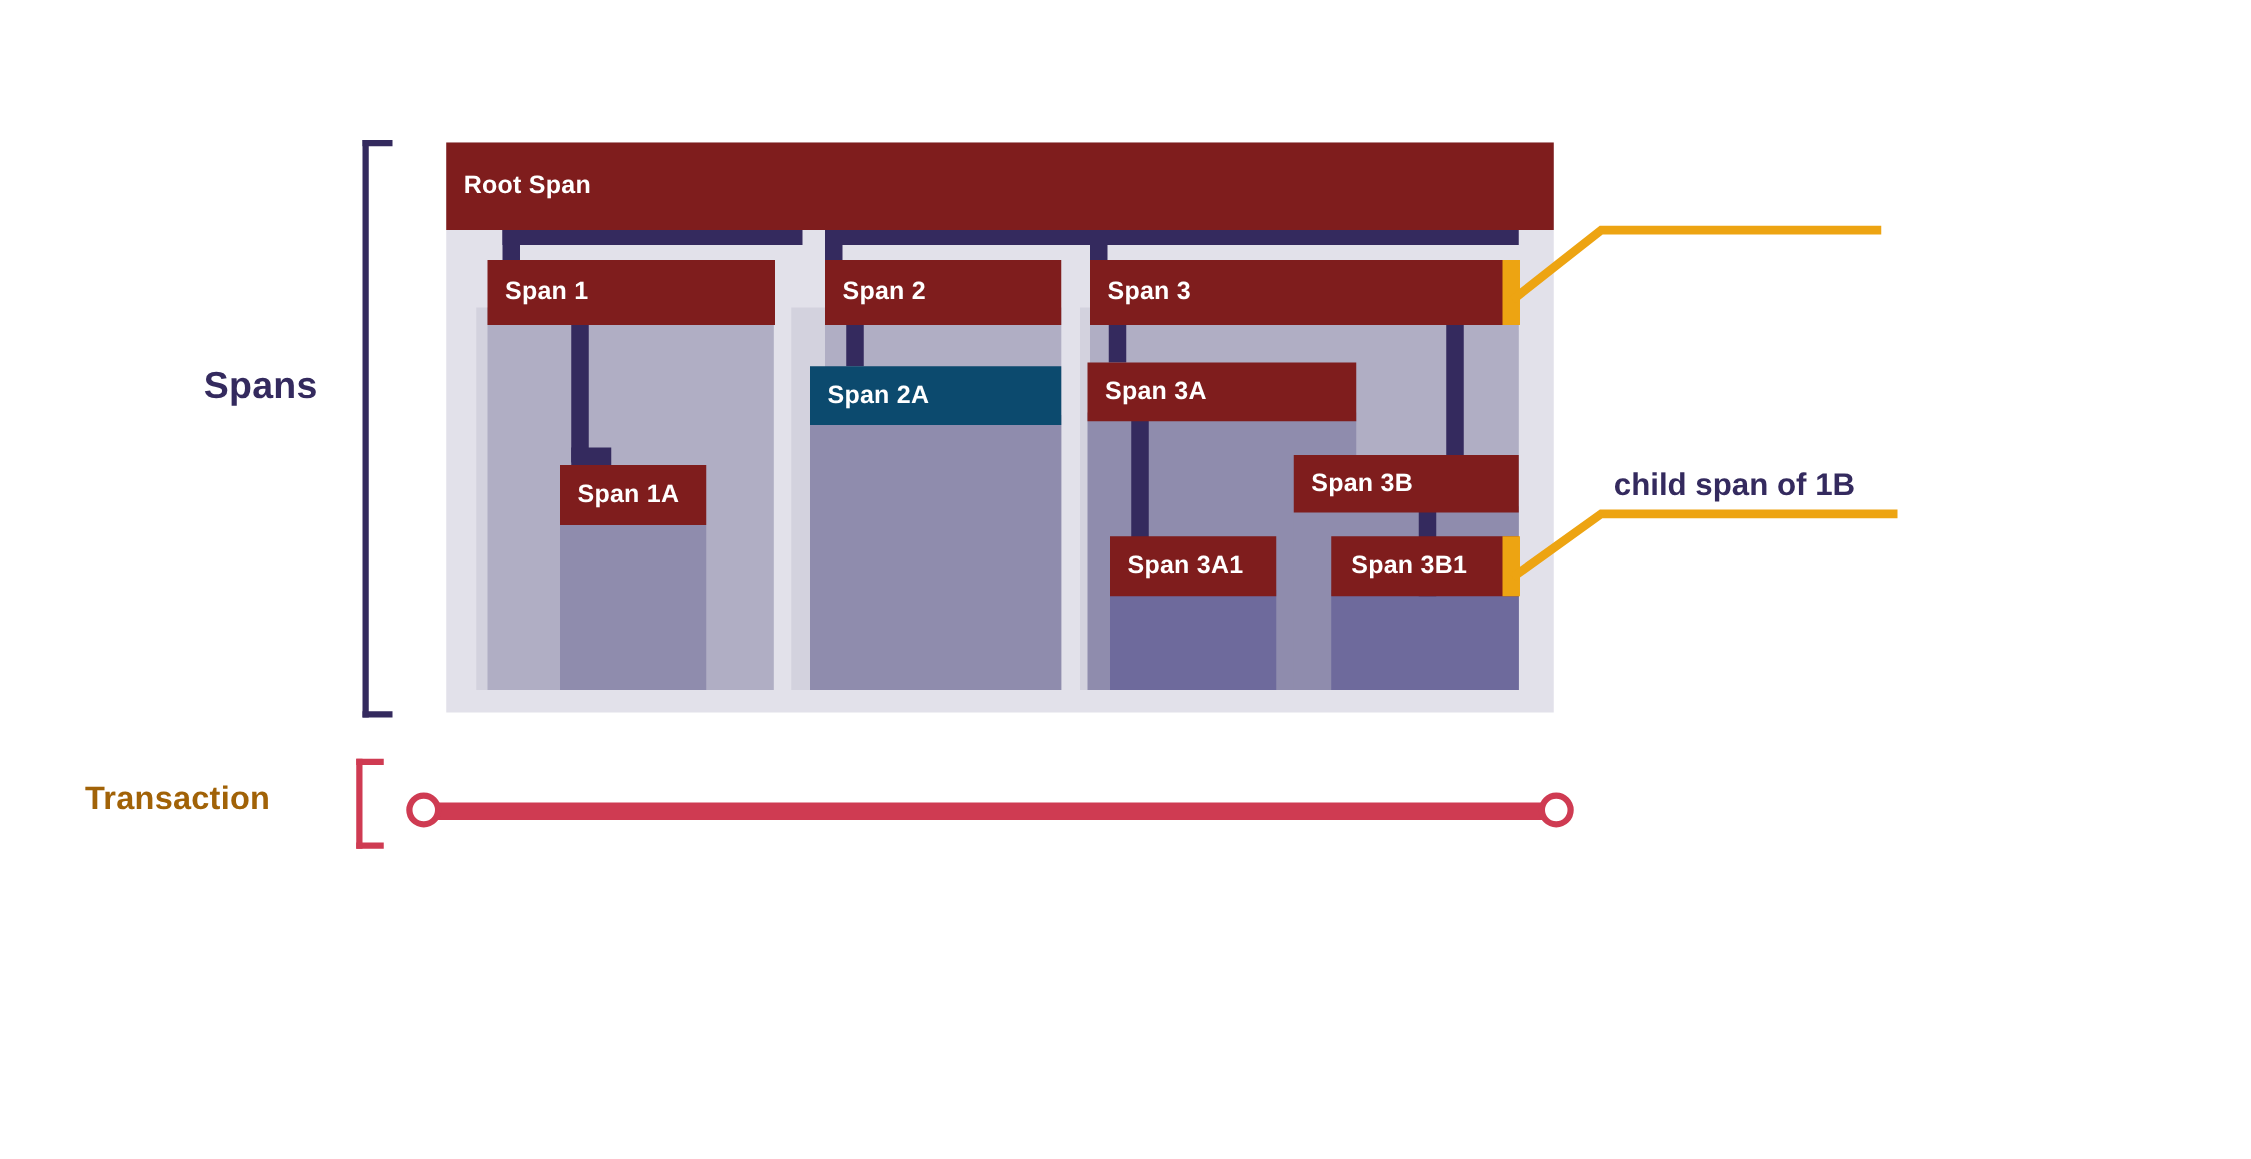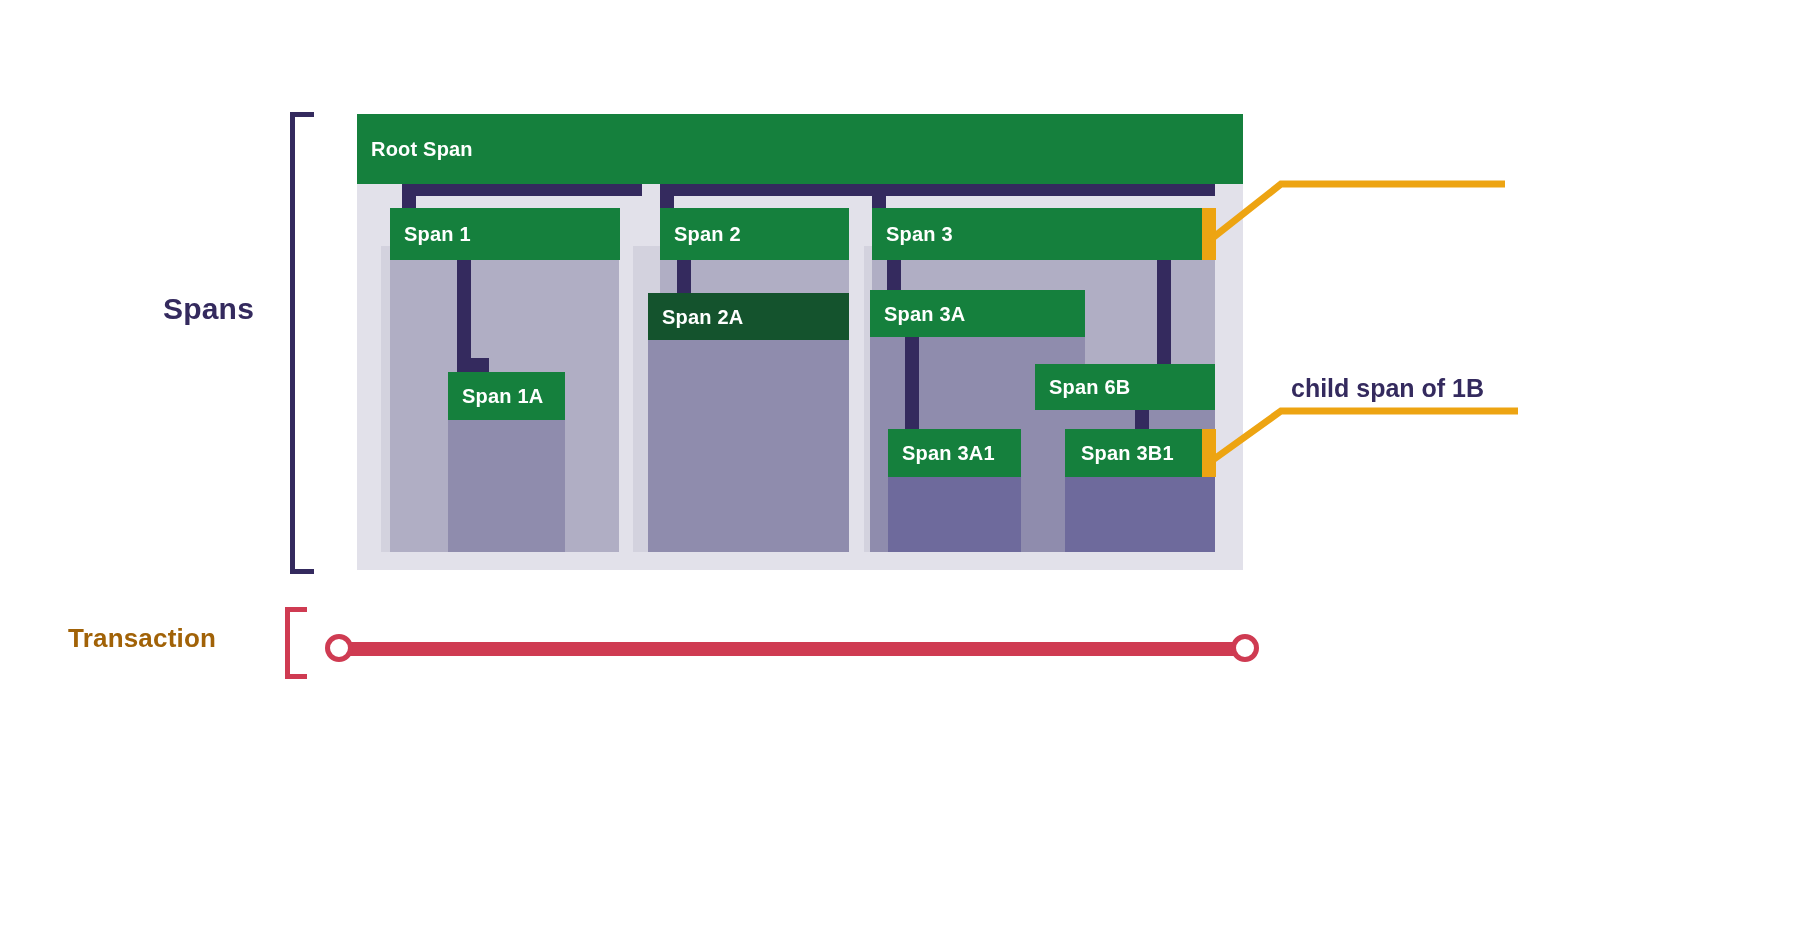--- a/index.html
+++ b/index.html
@@ -33,22 +33,22 @@
   }
 
   
   #panel{
     position:absolute;left:357px;top:114px;width:886px;height:456px;
     background:#e2e1ea;
   }
 
   
   .bar{position:absolute;box-sizing:border-box;}
-  .bar-dark{background:#15803d;}
-  .bar-darker{background:#14532d;}
+  .bar-dark{background:#7f1d1d;}
+  .bar-darker{background:#0c4a6e;}
   .bar-label{
     position:absolute;left:14px;top:50%;transform:translateY(-50%);
     color:#ffffff;font-size:20px;font-weight:bold;white-space:nowrap;
     letter-spacing:.2px;
   }
   .bar-label.nudge{left:16px;}
 
   
   .dur{position:absolute;}
   .dur-l1{background:#d3d2de;}
@@ -157,21 +157,21 @@
 
     <div class="bar bar-dark" style="left:513px;top:176px;width:215px;height:47px;">
       <span class="bar-label">Span 3A</span>
     </div>
 
     <div class="bar bar-dark" style="left:531px;top:315px;width:133px;height:48px;padding-left:24px;">
       <span class="bar-label">Span 3A1</span>
     </div>
 
     <div class="bar bar-dark" style="left:678px;top:250px;width:180px;height:46px;">
-      <span class="bar-label">Span 6B</span>
+      <span class="bar-label">Span 3B</span>
     </div>
 
     <div class="bar bar-dark" style="left:708px;top:315px;width:150px;height:48px;">
       <span class="bar-label nudge">Span 3B1</span>
     </div>
 
     <div class="marker" style="left:845px;top:94px;width:14px;height:52px;"></div>
     <div class="marker" style="left:845px;top:315px;width:14px;height:48px;"></div>
 
   </div>

